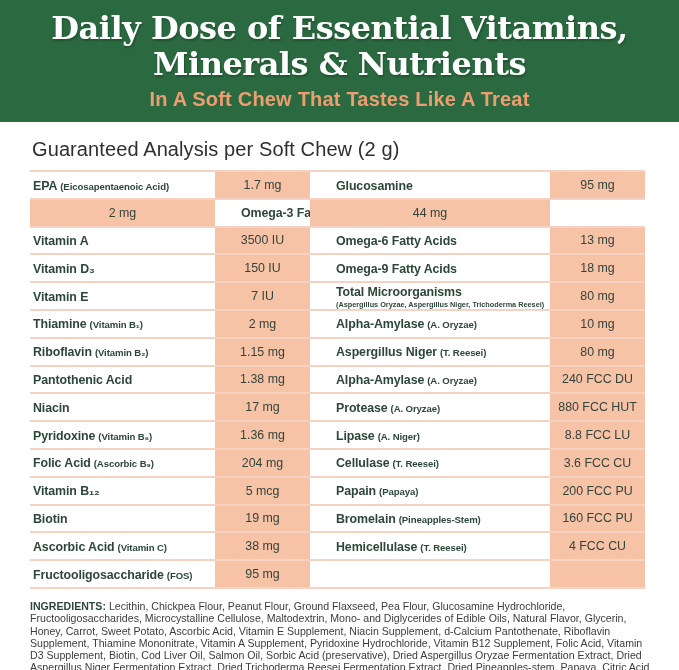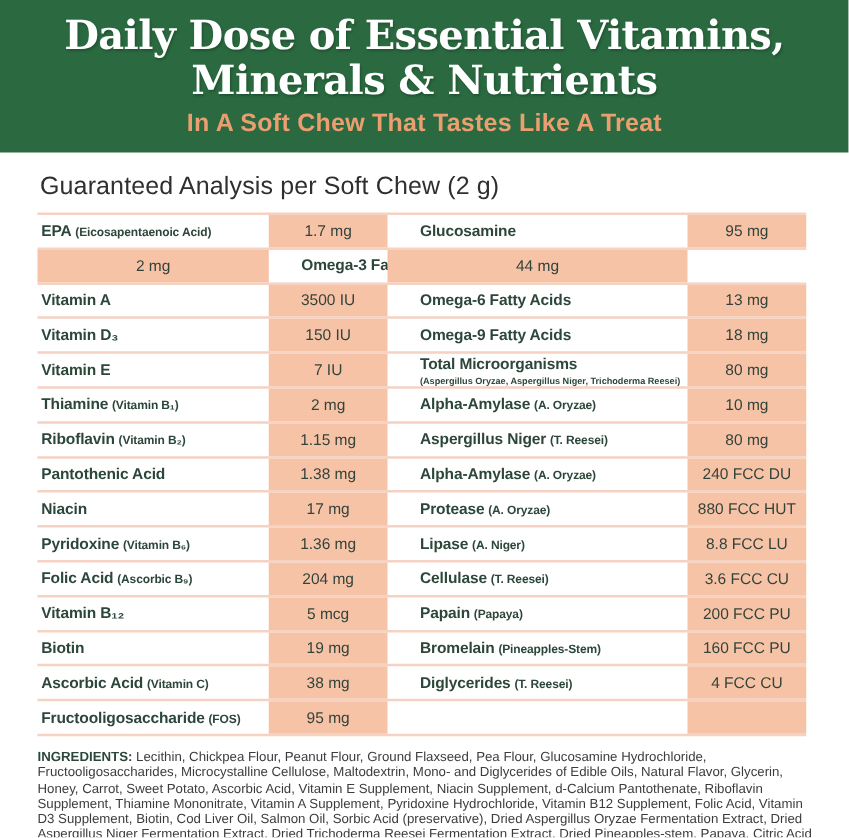--- a/index.html
+++ b/index.html
@@ -273,21 +273,21 @@
           </div>
         </div>
         <div class="row">
           <div class="cell lbl-left">
             <div class="lbl-inner"><span class="nut-name">Ascorbic Acid</span><span class="nut-paren">(Vitamin C)</span></div>
           </div>
           <div class="cell val">
             <span class="amount">38 mg</span>
           </div>
           <div class="cell lbl-right">
-            <div class="lbl-inner"><span class="nut-name">Diglycerides</span><span class="nut-paren">(T. Reesei)</span></div>
+            <div class="lbl-inner"><span class="nut-name">Hemicellulase</span><span class="nut-paren">(T. Reesei)</span></div>
           </div>
           <div class="cell val">
             <span class="amount">4 FCC CU</span>
           </div>
         </div>
         <div class="row">
           <div class="cell lbl-left">
             <div class="lbl-inner"><span class="nut-name">Fructooligosaccharide</span><span class="nut-paren">(FOS)</span></div>
           </div>
           <div class="cell val">

